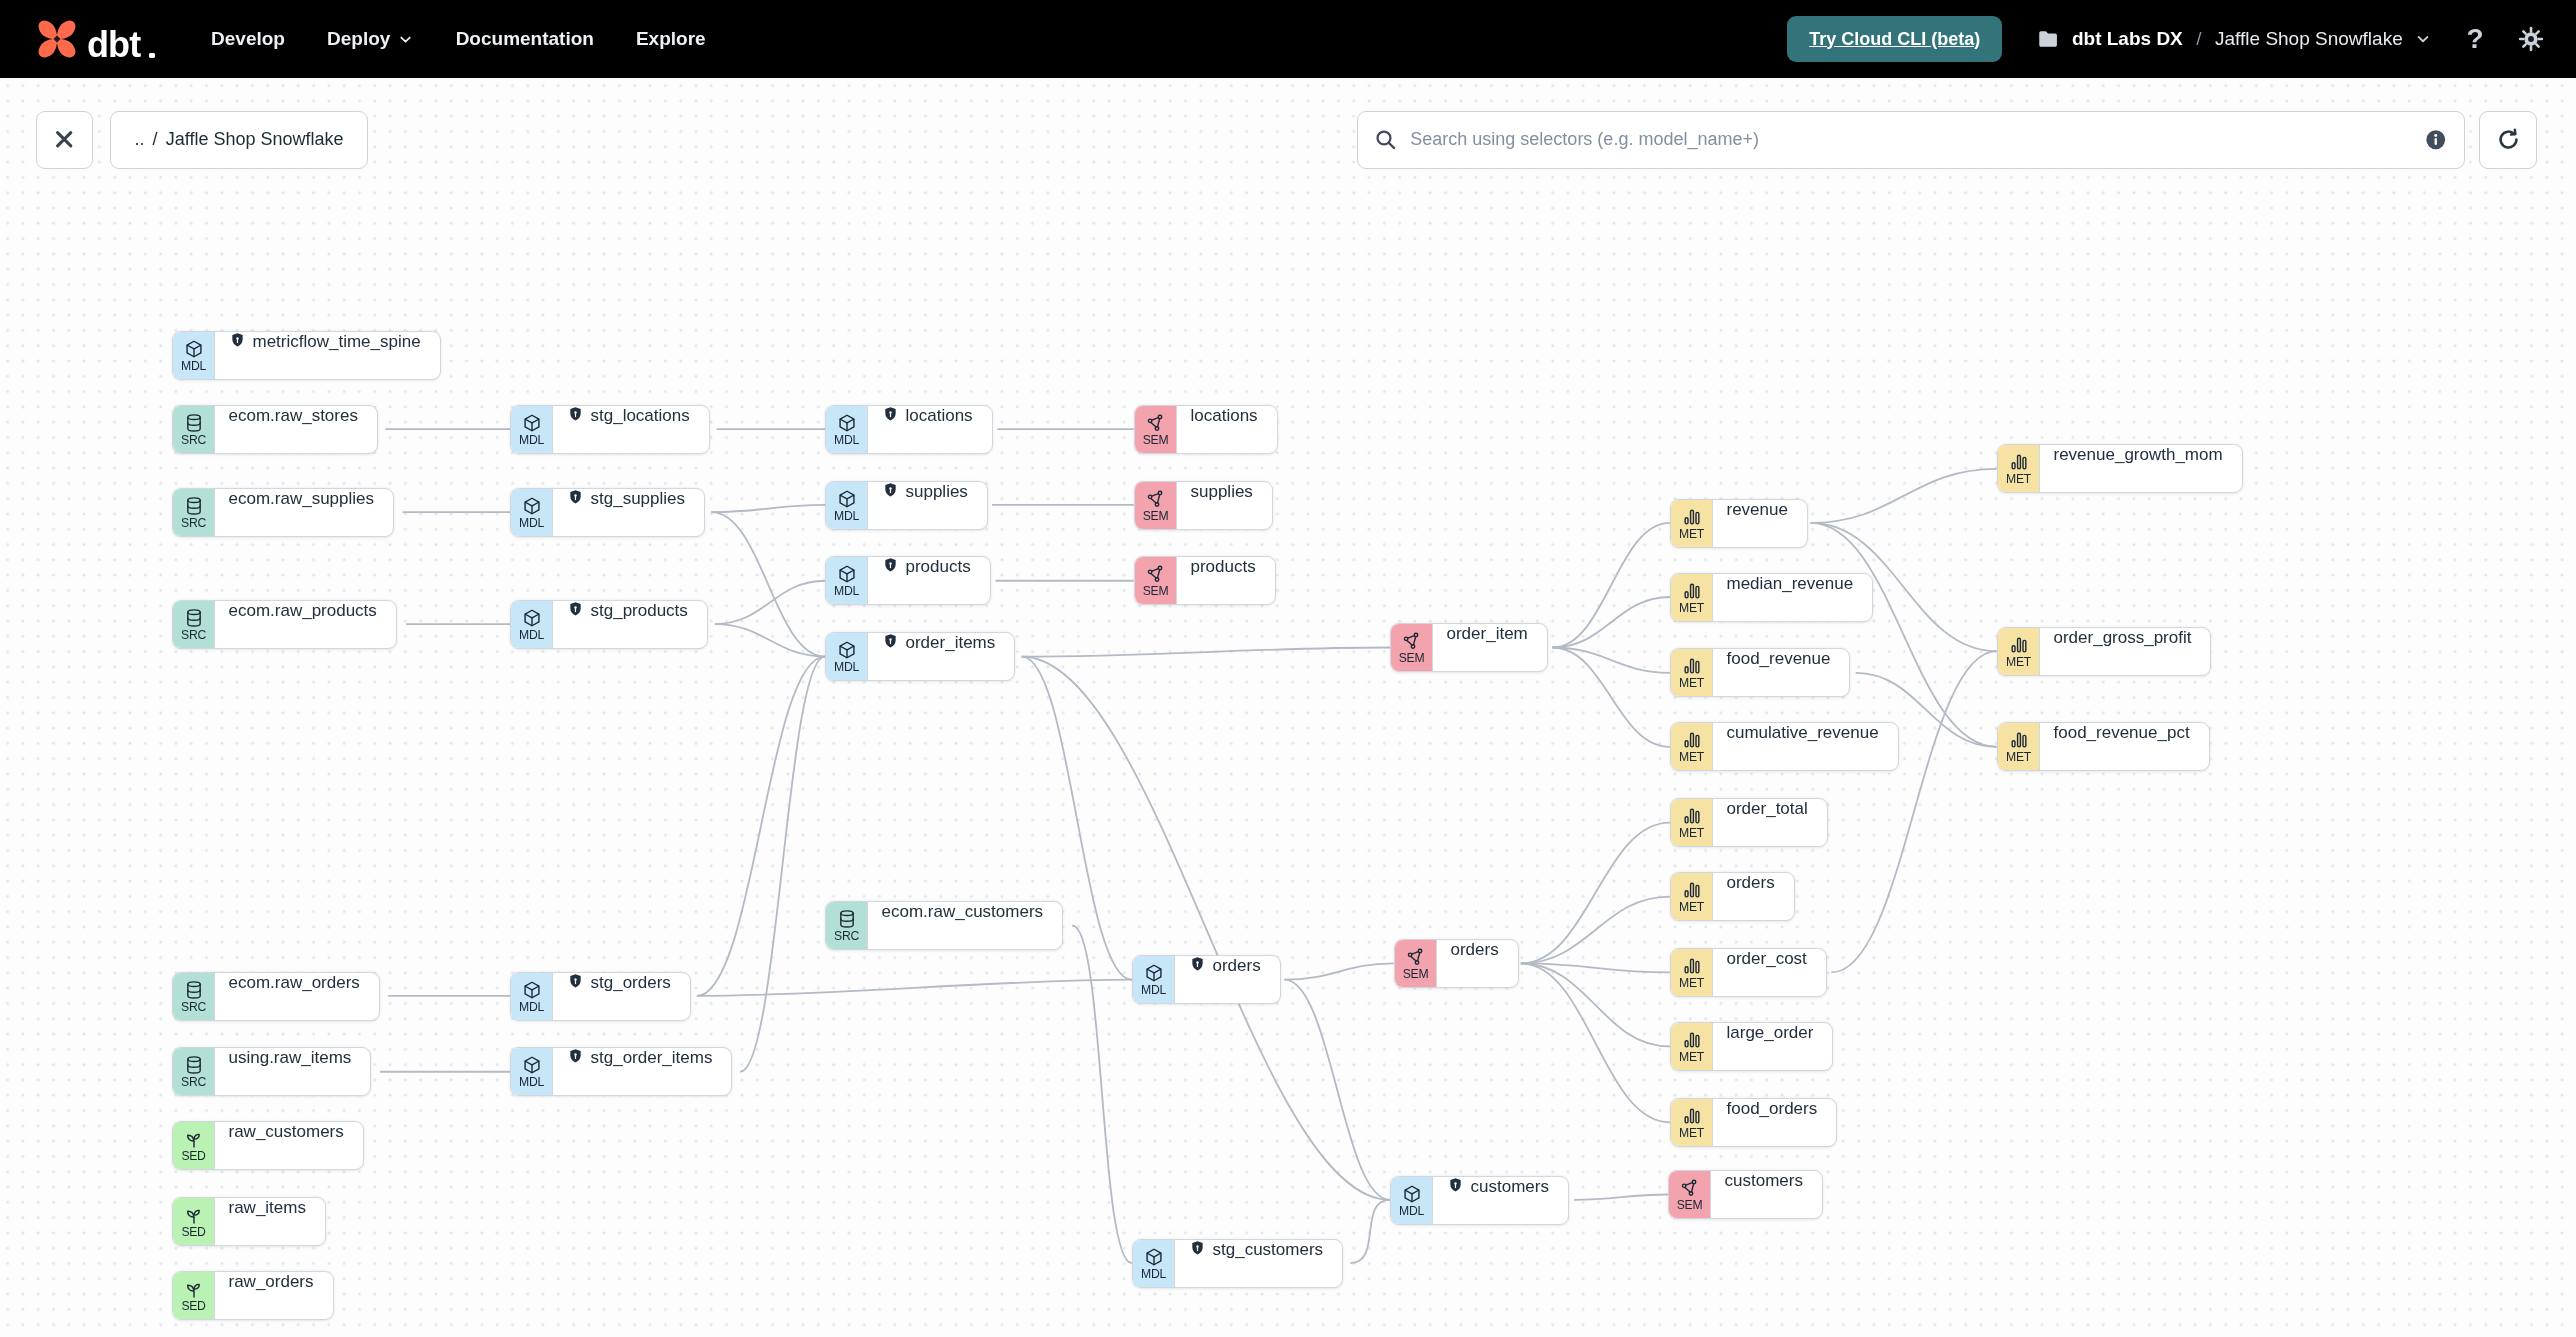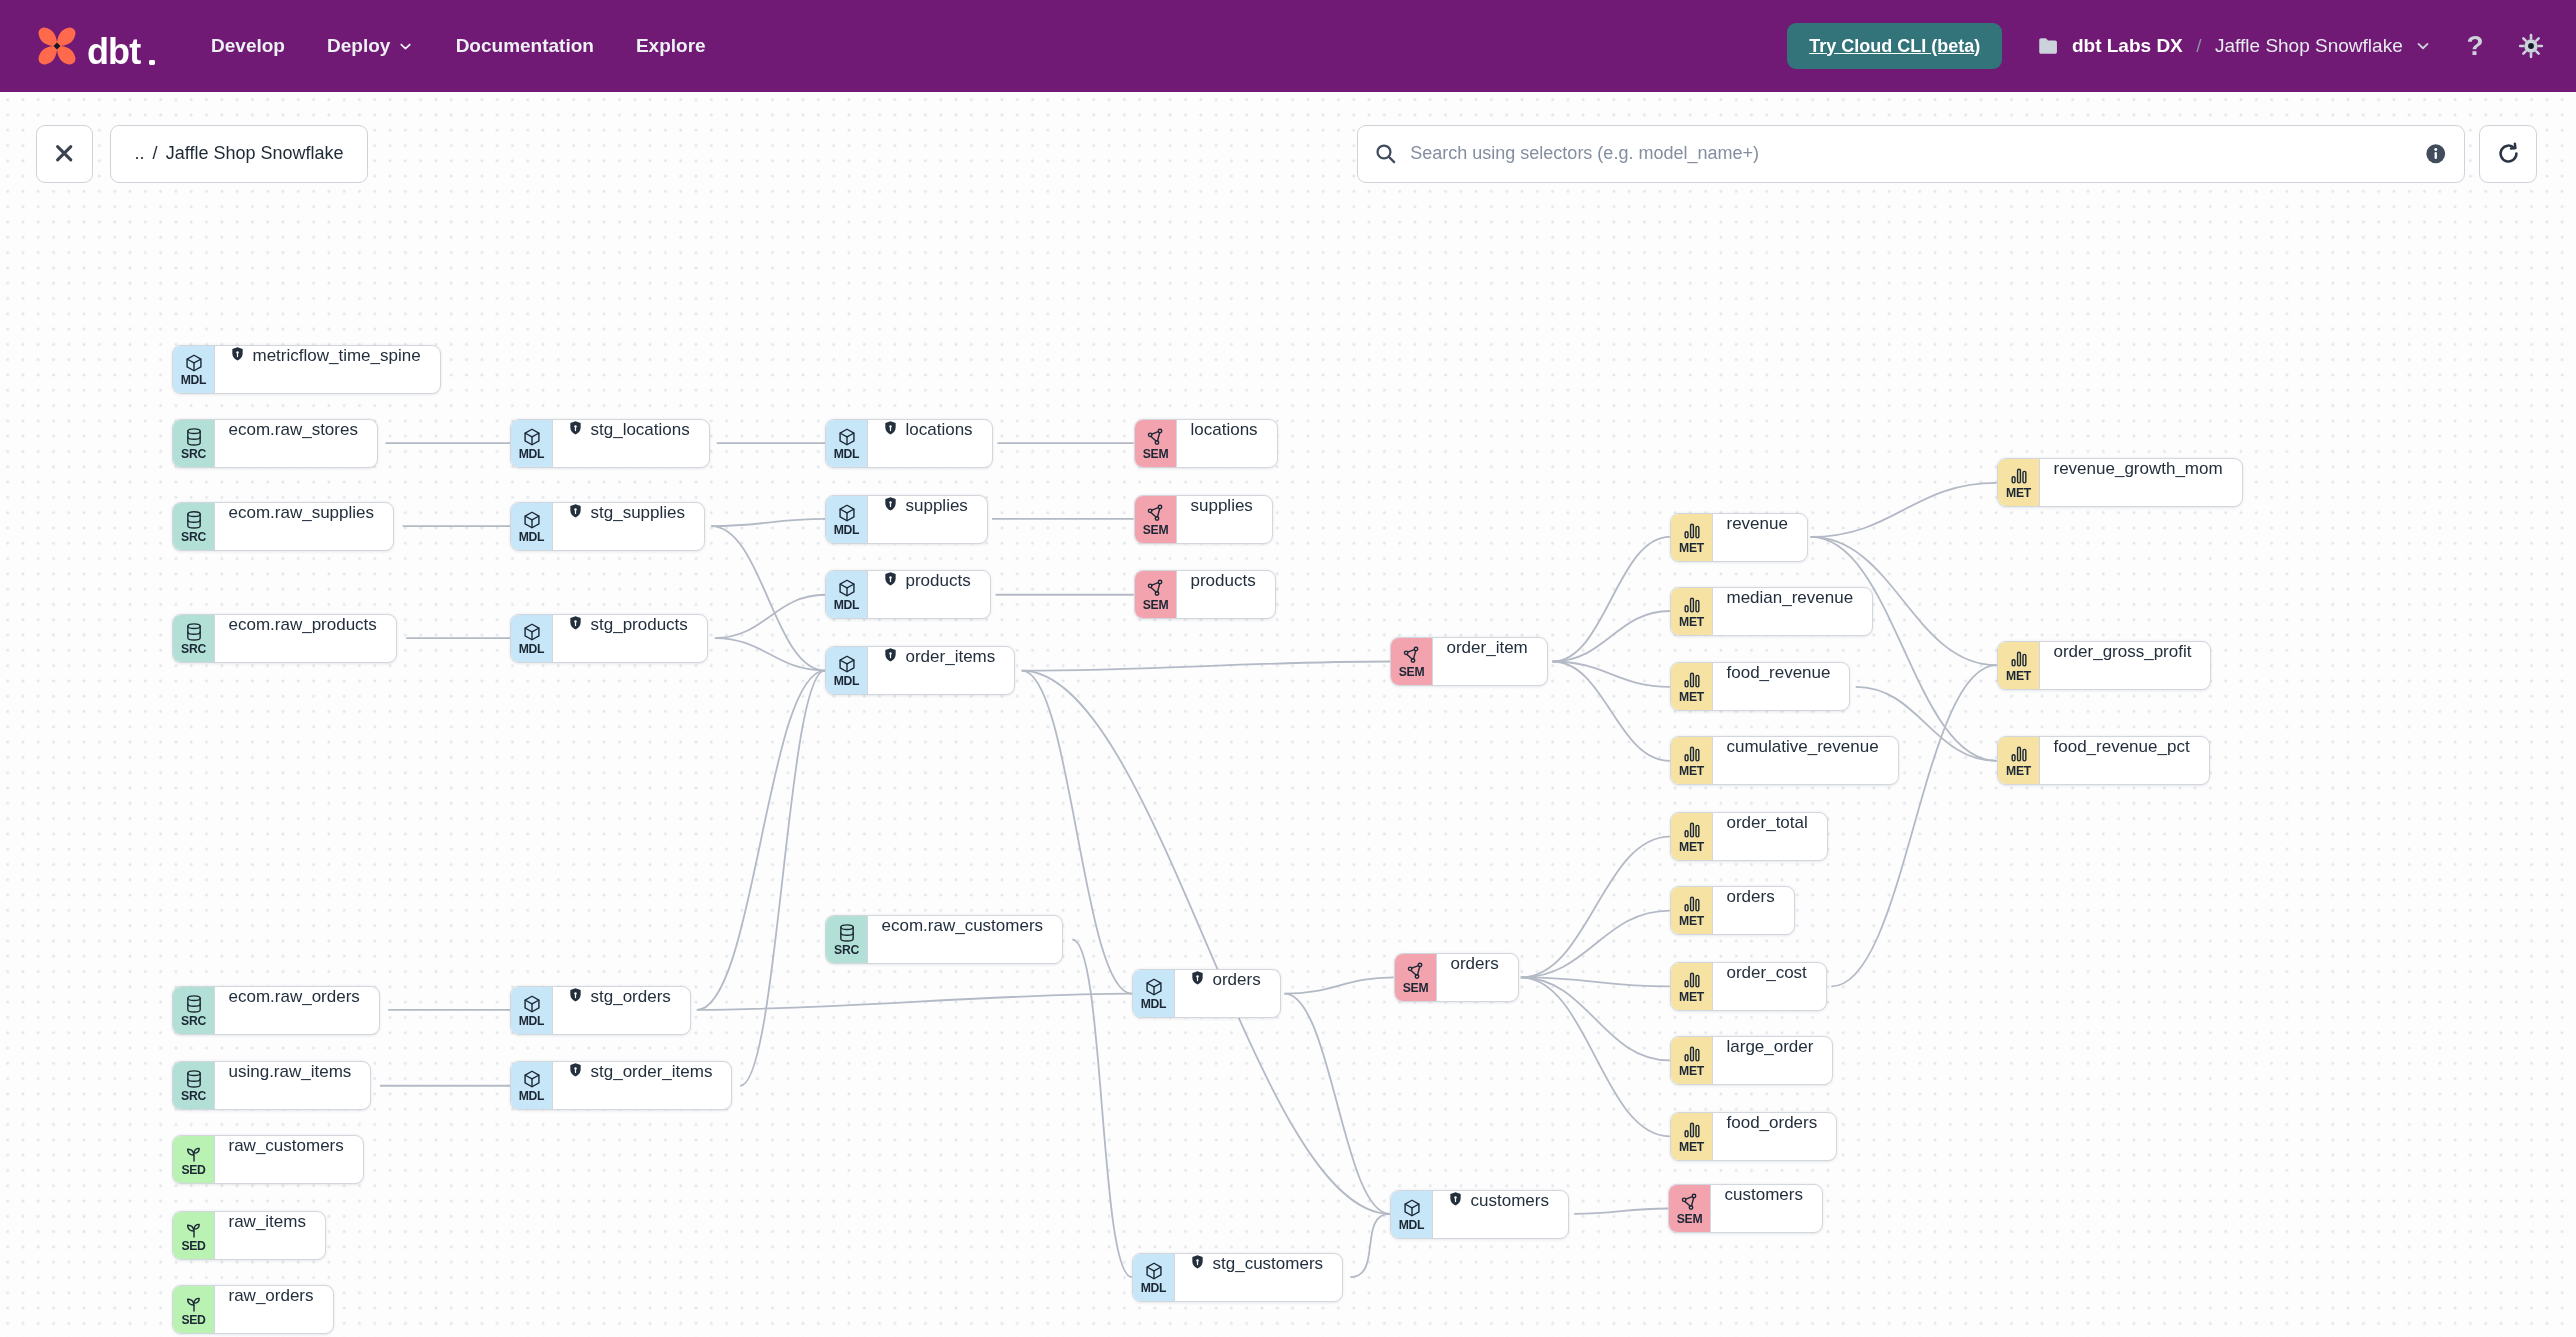--- a/index.html
+++ b/index.html
@@ -1,19 +1,19 @@
 <!DOCTYPE html>
 <html style="font-size:14.4px"><head>
 <meta charset="utf-8">
 <style>
   * { margin:0; padding:0; box-sizing:border-box; }
   html,body { width:2576px; height:1338px; overflow:hidden; font-family:"Liberation Sans", sans-serif; }
 
   
-  .topbar { height:92px; background:#701a75; display:flex; align-items:center; padding:0 32.5px 0 36px; }
+  .topbar { height:78px; background:#000000; display:flex; align-items:center; padding:0 32.5px 0 36px; }
   .nav-left { display:flex; align-items:center; gap:42px; }
   .logo { display:flex; align-items:flex-end; gap:9px; cursor:pointer; }
   .wordmark { color:#ffffff; font-size:36px; font-weight:700; letter-spacing:-0.9px; line-height:0.82; }
   .logo-dot { width:5.4px; height:5.4px; background:#ffffff; border-radius:1.4px; margin-bottom:1.8px; }
   .menu { display:flex; align-items:center; gap:42px; margin-left:14.4px; }
   .menu-item { color:#eef1f4; font-size:19px; font-weight:700; cursor:pointer; display:flex; align-items:center; gap:6.3px; }
   .nav-right { margin-left:auto; display:flex; align-items:center; gap:34px; }
   .cta { background:#33747a; color:#ffffff; border:none; font-family:inherit; font-size:18px; font-weight:700; padding:12.6px 21.7px; border-radius:9px; cursor:pointer;text-decoration:underline; }
   .acct { display:flex; align-items:center; gap:11.7px; cursor:pointer; }
   .acct-name { color:#ffffff; font-size:19px; font-weight:700; }
@@ -36,21 +36,21 @@
   .searchbox input { flex:1; border:none; outline:none; font-family:inherit; font-size:18px; color:#343e4c; background:transparent; }
   .searchbox input::placeholder { color:#848ea0; }
   .refreshbtn { left:2479px; top:32.5px; width:58px; height:58px; display:flex; align-items:center; justify-content:center; cursor:pointer; }
   .infoicon { cursor:pointer; display:flex; align-items:center; }
 
   
   .node { position:absolute; display:inline-flex; align-items:stretch; height:49px; background:#ffffff;
     border:0.9px solid #d3d7dd; border-radius:9px; box-shadow:0 0.9px 2.7px rgba(20,27,38,.10); cursor:pointer; }
   .badge { width:42px; flex:0 0 42px; border-right:0.9px solid #d3d7dd; border-radius:8.1px 0 0 8.1px;
     display:flex; flex-direction:column; align-items:center; justify-content:center; gap:1.8px; }
-  .badge .t { font-size:12.2px; font-weight:700; color:#1c2735; letter-spacing:-0.3px; line-height:1; }
+  .badge .t { font-size:12.2px; font-weight:400; color:#1c2735; letter-spacing:-0.3px; line-height:1; }
   .nlabel { display:flex; align-items:flex-start; gap:7px; padding:0 19px 0 13.5px; font-size:17px; color:#232f3d; white-space:nowrap; }
 </style>
 </head>
 <body>
 
 <nav class="topbar">
   <div class="nav-left">
     <div class="logo">
       <svg viewBox="0 0 64 64" width="42" height="42">
         <path fill="#ff6a4d" d="M32 26 C30 12 24 6 14 4 C8 3 3 8 4 14 C6 24 12 30 26 32 C12 34 6 40 4 50 C3 56 8 61 14 60 C24 58 30 52 32 38 C34 52 40 58 50 60 C56 61 61 56 60 50 C58 40 52 34 38 32 C52 30 58 24 60 14 C61 8 56 3 50 4 C40 6 34 12 32 26 Z"></path>

